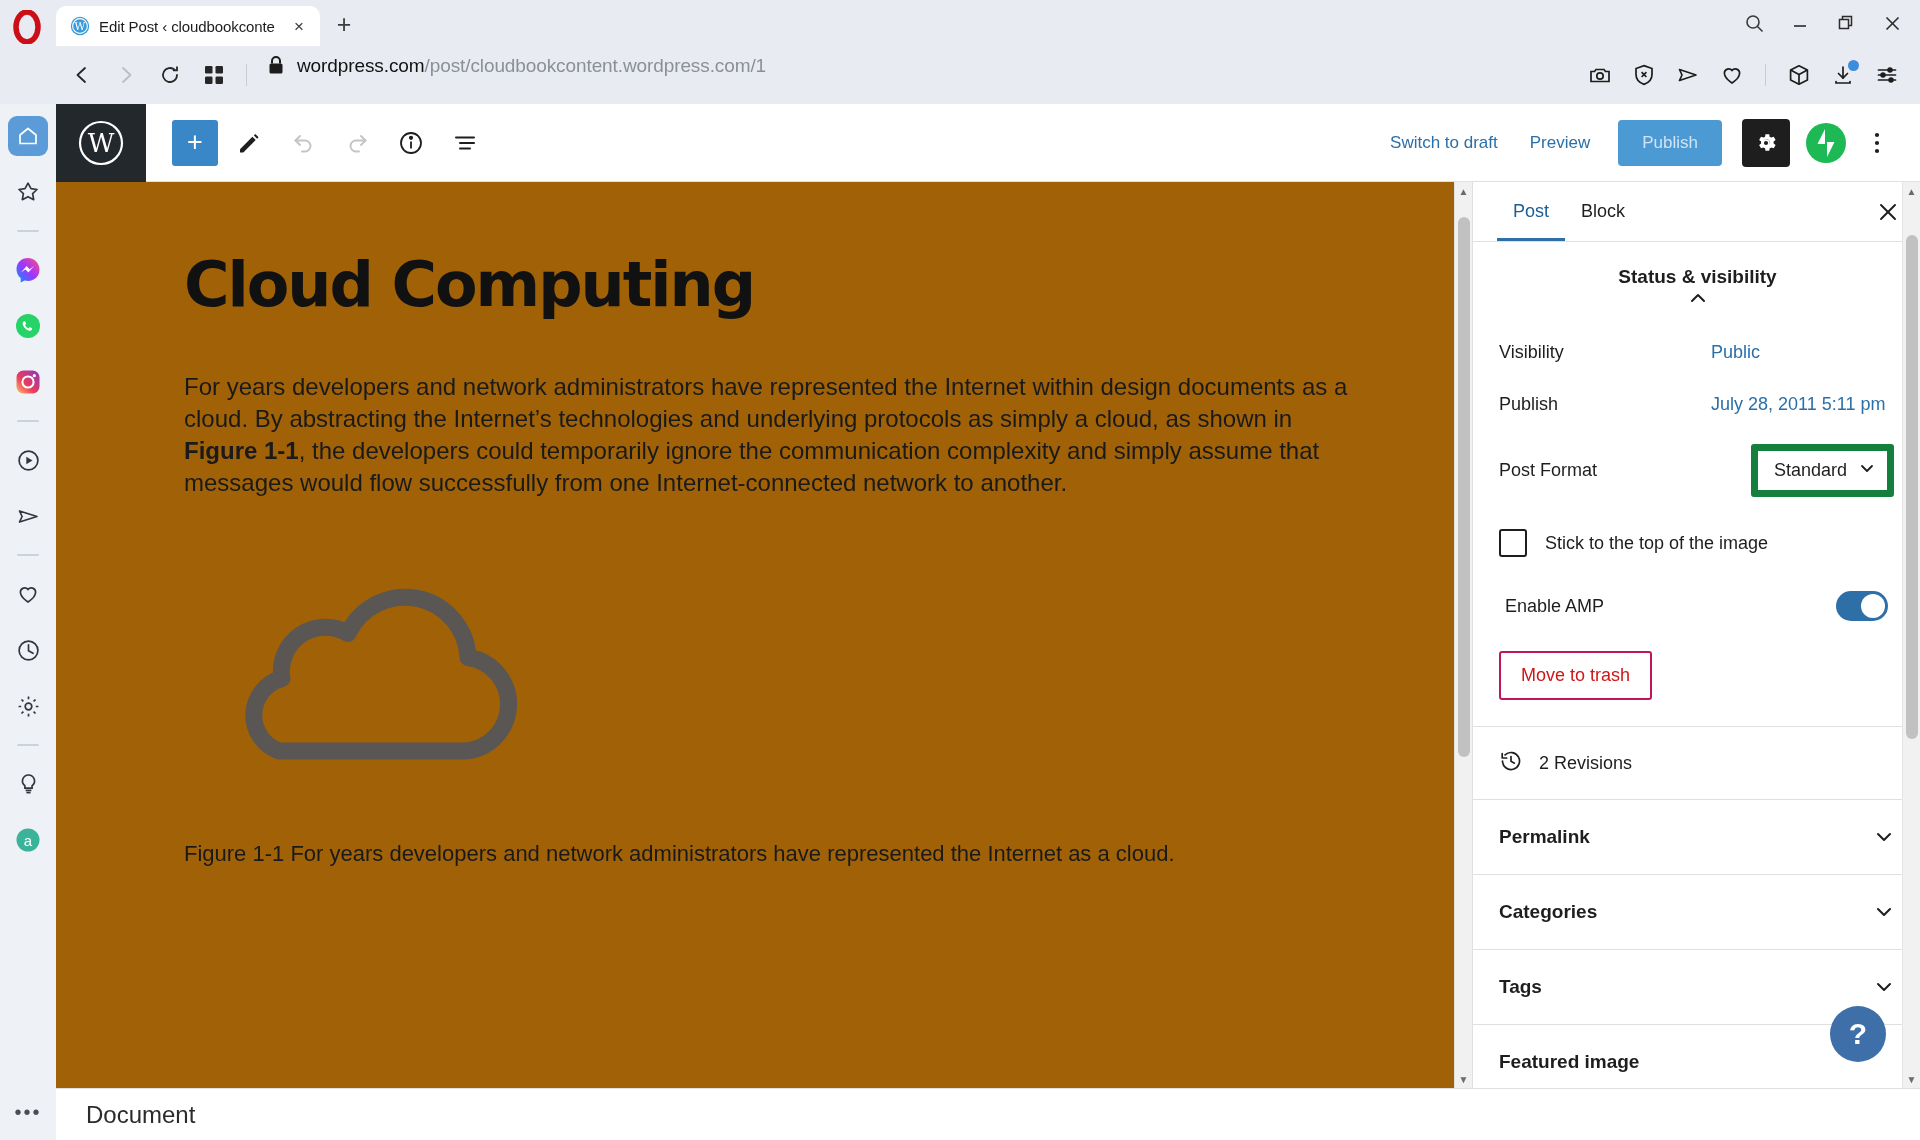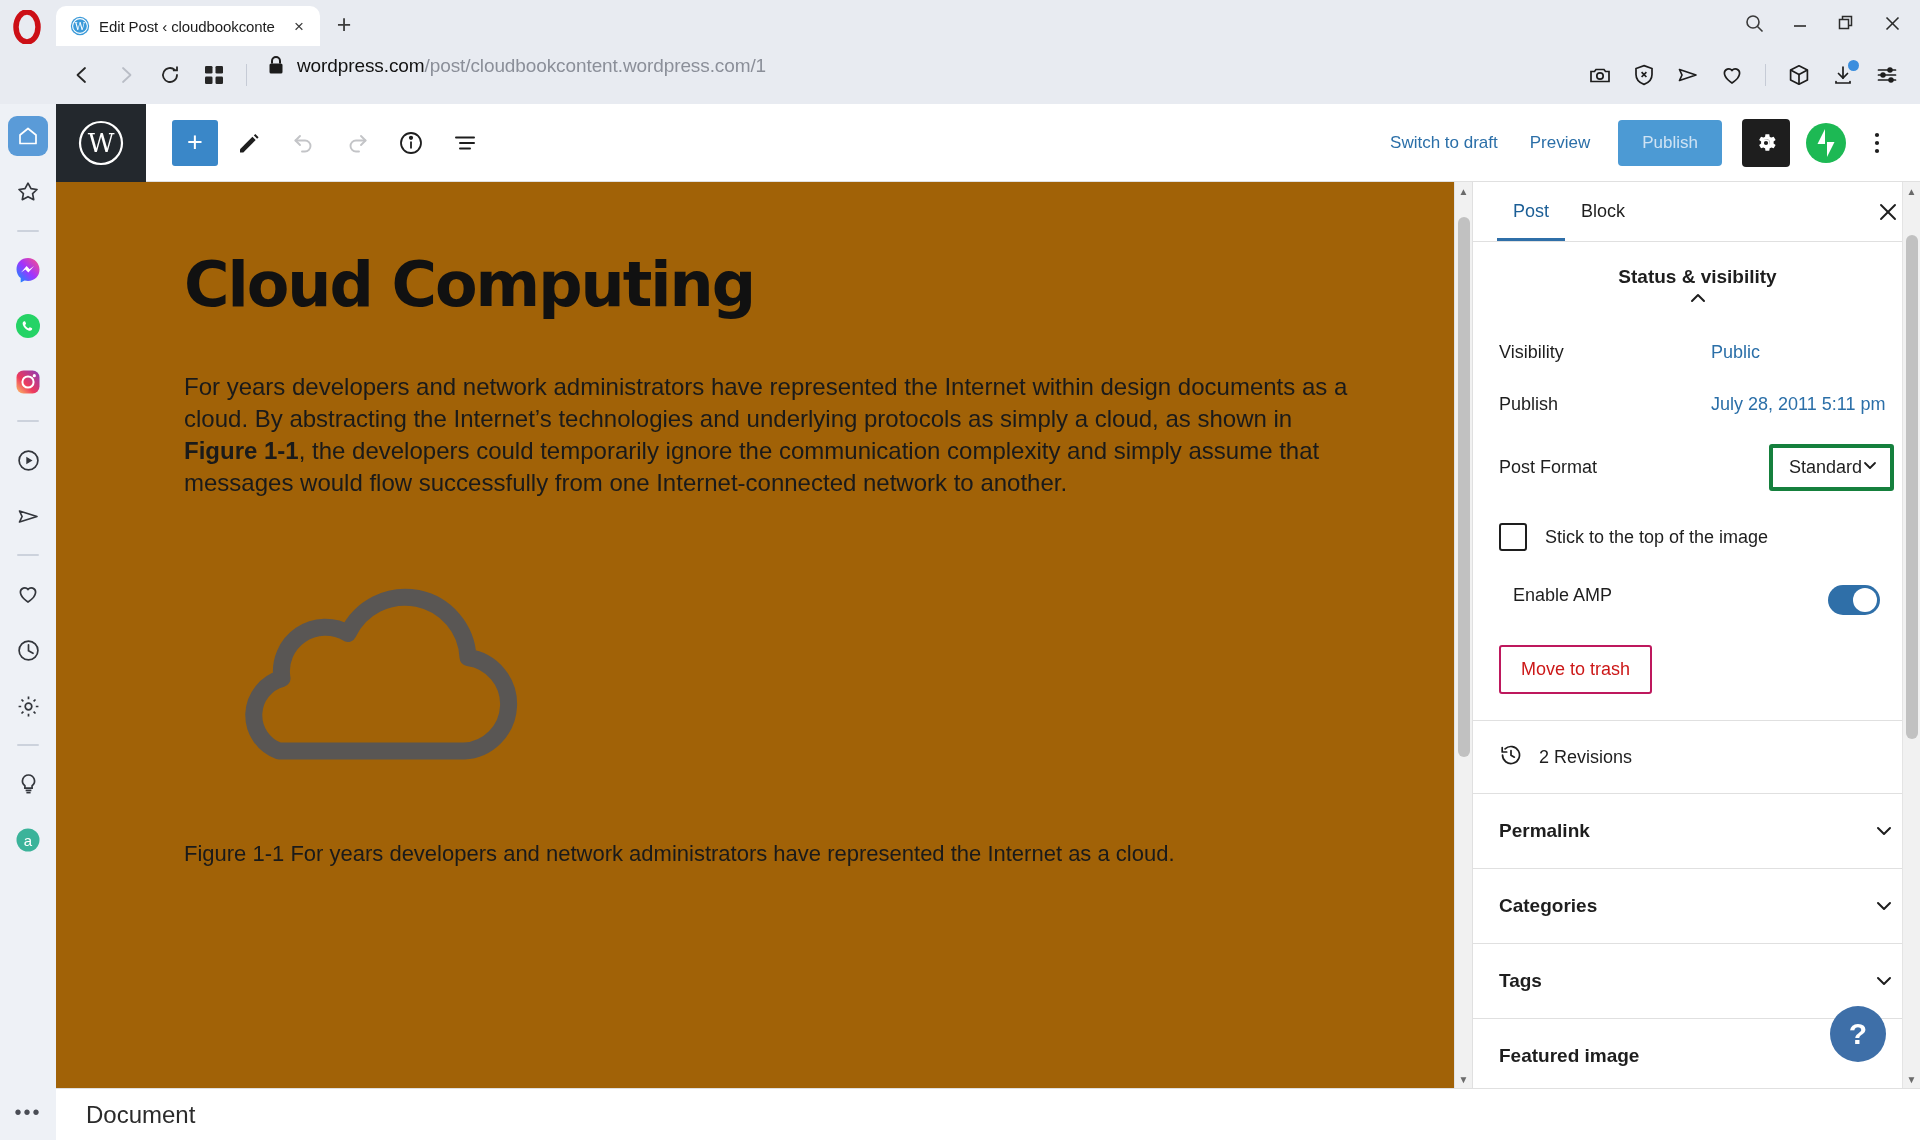--- a/index.html
+++ b/index.html
@@ -241,31 +241,31 @@
   }
   .panel-title { font-size: 19px; font-weight: bold; color: #1e1e1e; }
   .chev { color: #1e1e1e; display: flex; }
   .srow {
     display: flex; align-items: center;
     padding: 14px 26px; min-height: 52px;
   }
   .srow-label { font-size: 18px; color: #1e1e1e; flex: 0 0 212px; }
   .srow-value { font-size: 18px; color: #2b6fa8; }
   .select-box {
-    margin-left: auto; border: 4px solid #15803d; border-radius: 3px;
+    margin-left: auto; border: 7px solid #15803d; border-radius: 3px;
     padding: 9px 12px 9px 16px; font-size: 18px; color: #1e1e1e;
-    display: flex; align-items: center; background: #fff;
+    display: flex; align-items: center; gap: 12px; background: #fff;
   }
   .checkrow { display: flex; align-items: center; padding: 18px 26px; gap: 18px; }
   .checkbox {
     width: 28px; height: 28px; border: 2px solid #1e1e1e;
     border-radius: 3px; background: #fff; flex: 0 0 28px;
   }
   .checkrow-label { font-size: 18px; color: #1e1e1e; }
-  .togglerow { display: flex; align-items: flex-start; padding: 16px 40px; }
+  .togglerow { display: flex; align-items: center; padding: 16px 32px; }
   .toggle {
     margin-left: auto; width: 52px; height: 30px; border-radius: 16px;
     background: #2f6fa8; position: relative;
   }
   .toggle-knob {
     position: absolute; right: 3px; top: 3px;
     width: 24px; height: 24px; border-radius: 50%; background: #fff;
   }
   .trash-btn {
     margin: 14px 26px 26px; border: 2px solid #be185d; color: #cc1818;

